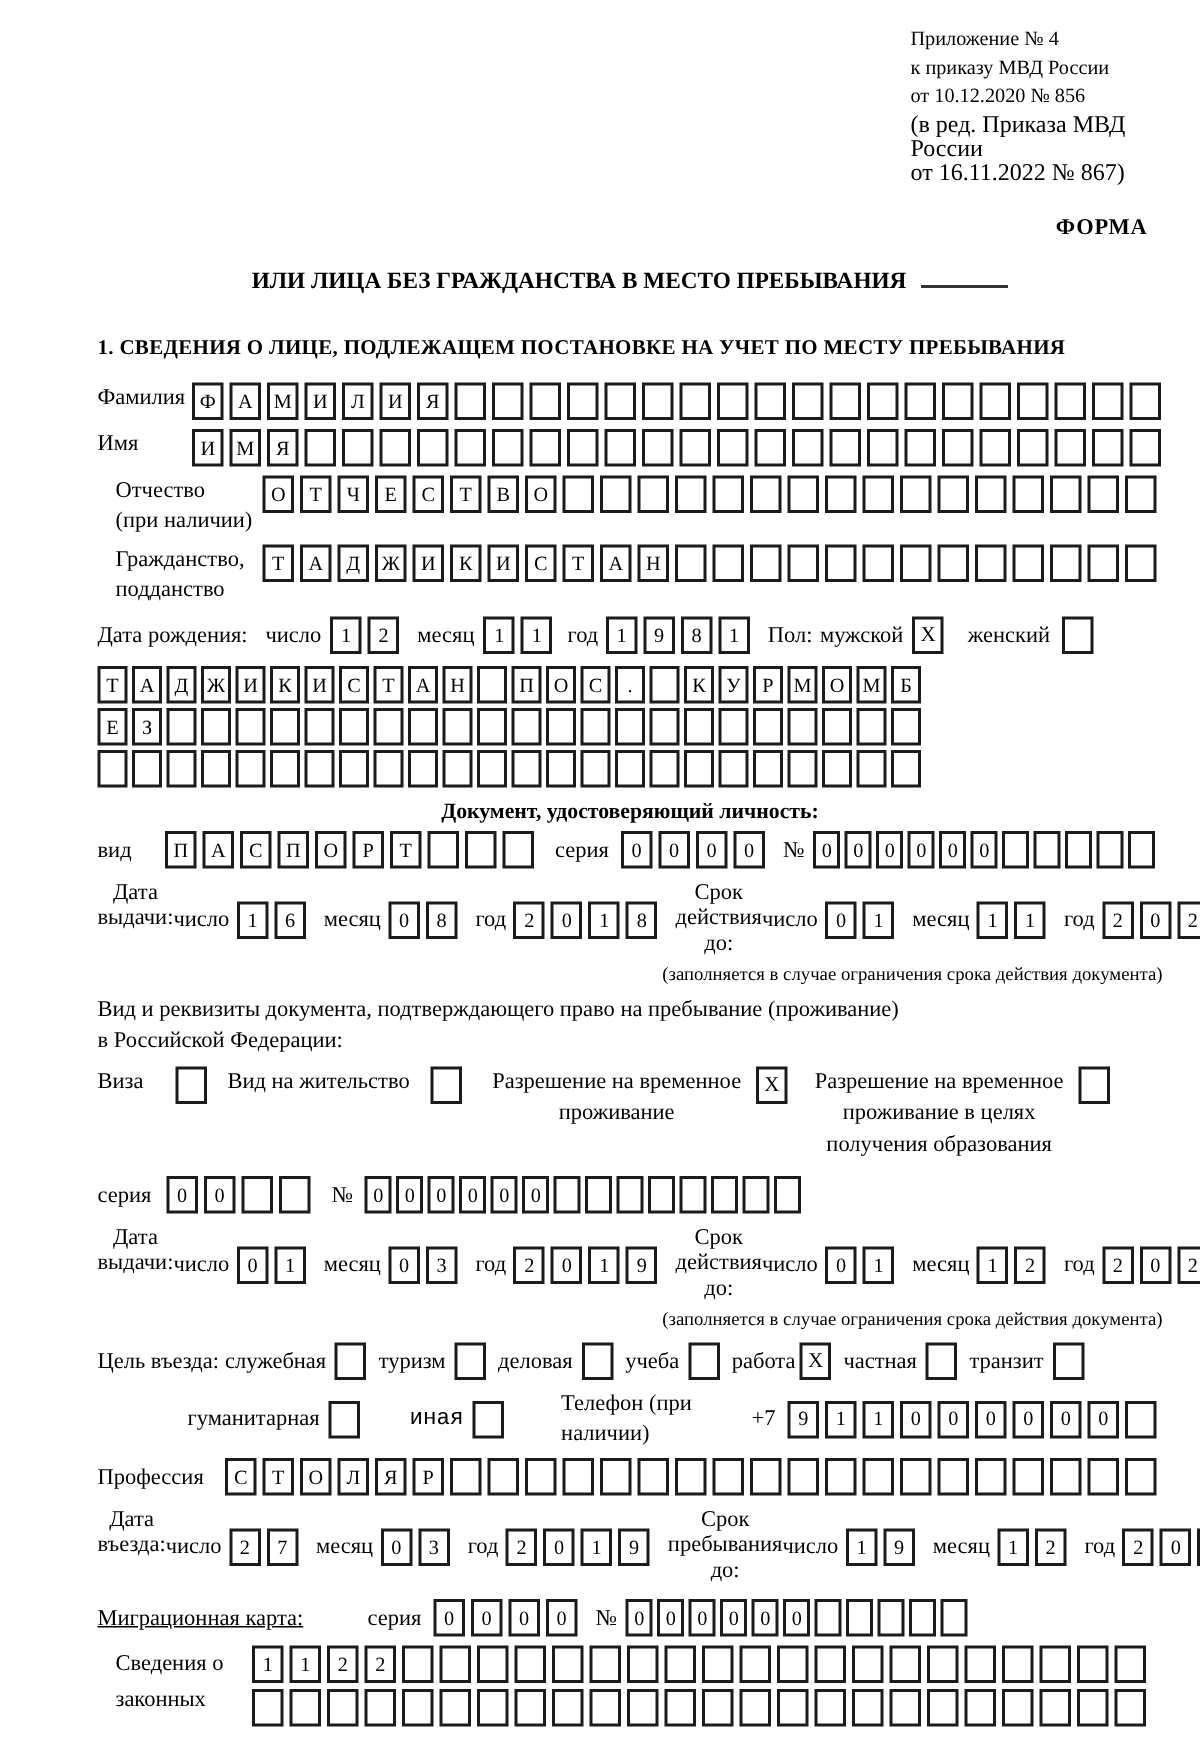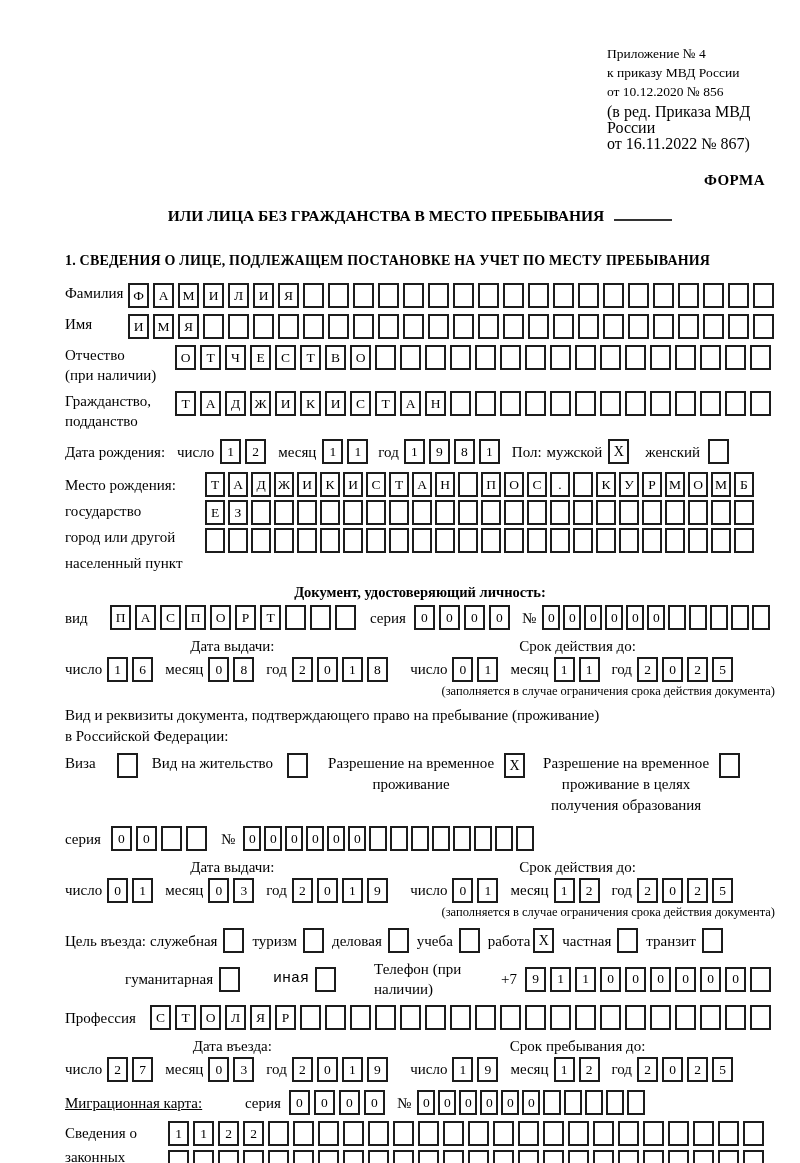--- a/index.html
+++ b/index.html
@@ -2,52 +2,52 @@
 <html><head>
 <meta charset="utf-8">
 <style>
   html,body{margin:0;padding:0;background:#ffffff;}
   body{
     width:800px;height:1163px;
     font-family:"Liberation Serif", serif;
     color:#000;
     -webkit-font-smoothing:antialiased;
   }
-  .page{box-sizing:border-box;width:800px;height:1163px;padding:44px 25px 10px 65px;overflow:hidden;}
+  .page{box-sizing:border-box;width:800px;height:1163px;padding:16px 25px 10px 65px;overflow:hidden;}
   
   .annex{width:168px;margin-left:auto;font-size:13.5px;line-height:19px;}
   .annex .edition{font-size:16px;line-height:16px;margin-top:3px;}
   .forma{text-align:right;font-weight:bold;font-size:15px;margin:20px 10px 0 0;letter-spacing:.5px;}
   
   .title{text-align:center;font-weight:bold;font-size:15.5px;line-height:22px;margin-top:16px;}
   .blank-underline{display:inline-block;width:58px;border-bottom:2px solid #333;height:12px;margin-left:10px;}
   .sec-heading{font-weight:bold;font-size:14px;margin-top:26px;letter-spacing:.2px;}
   
   .row{display:flex;align-items:flex-start;margin-top:6px;font-size:15px;line-height:20px;}
   .lbl{flex:0 0 auto;}
-  .lbl-lines span{display:block;}
+  .lbl-lines span{display:block;margin-left:12px;}
   
   .cells{display:flex;flex-wrap:nowrap;}
   .cell{
     box-sizing:border-box;flex:0 0 auto;
     width:21px;height:25px;border:2px solid #1c1c1c;margin-right:4px;
     display:flex;align-items:center;justify-content:center;
     font-size:13.5px;background:#fff;
   }
   .tight .cell{width:18px;margin-right:3px;}
   .bp .cell{width:20px;margin-right:3px;}
   .checkbox{
     box-sizing:border-box;display:inline-flex;flex:0 0 auto;
     width:21px;height:25px;border:2px solid #1c1c1c;
     align-items:center;justify-content:center;font-size:14px;background:#fff;
     vertical-align:middle;
   }
   
   .dates-row{display:flex;margin-top:8px;font-size:15px;}
-  .date-group{display:flex;flex-direction:column;}
+  .date-group{display:flex;flex-direction:row;}
   .dg-label{text-align:center;font-size:15px;margin-bottom:2px;}
   .dfields{display:flex;align-items:center;}
   .dfields .dlbl{margin-right:5px;}
   .dfields .cells{margin-right:8px;}
   .date-note{text-align:right;font-size:12.5px;margin-top:2px;}
   
   .res-row{display:flex;align-items:flex-start;margin-top:8px;font-size:15px;}
   .res-opt{display:flex;align-items:flex-start;}
   .opt-lines{text-align:center;line-height:21px;}
   .opt-lines span{display:block;}
@@ -230,26 +230,20 @@
         <span class="cell">1</span>
       </span>
     <span>Пол:</span>
     <span style="margin:0 6px 0 5px;">мужской</span>
     <span class="checkbox">X</span>
     <span style="margin:0 8px 0 16px;">женский</span>
     <span class="checkbox"></span>
   </div>
 
   <div class="row" style="margin-top:8px;">
-    <span class="lbl lbl-lines" style="min-width:140px;line-height:26px;">
-      <span>Место рождения:</span>
-      <span>государство</span>
-      <span>город или другой</span>
-      <span>населенный пункт</span>
-    </span>
     <span>
       <span class="cells bp" style="margin-bottom: 3px; display: flex;">
           <span class="cell">Т</span>
           <span class="cell">А</span>
           <span class="cell">Д</span>
           <span class="cell">Ж</span>
           <span class="cell">И</span>
           <span class="cell">К</span>
           <span class="cell">И</span>
           <span class="cell">С</span>

